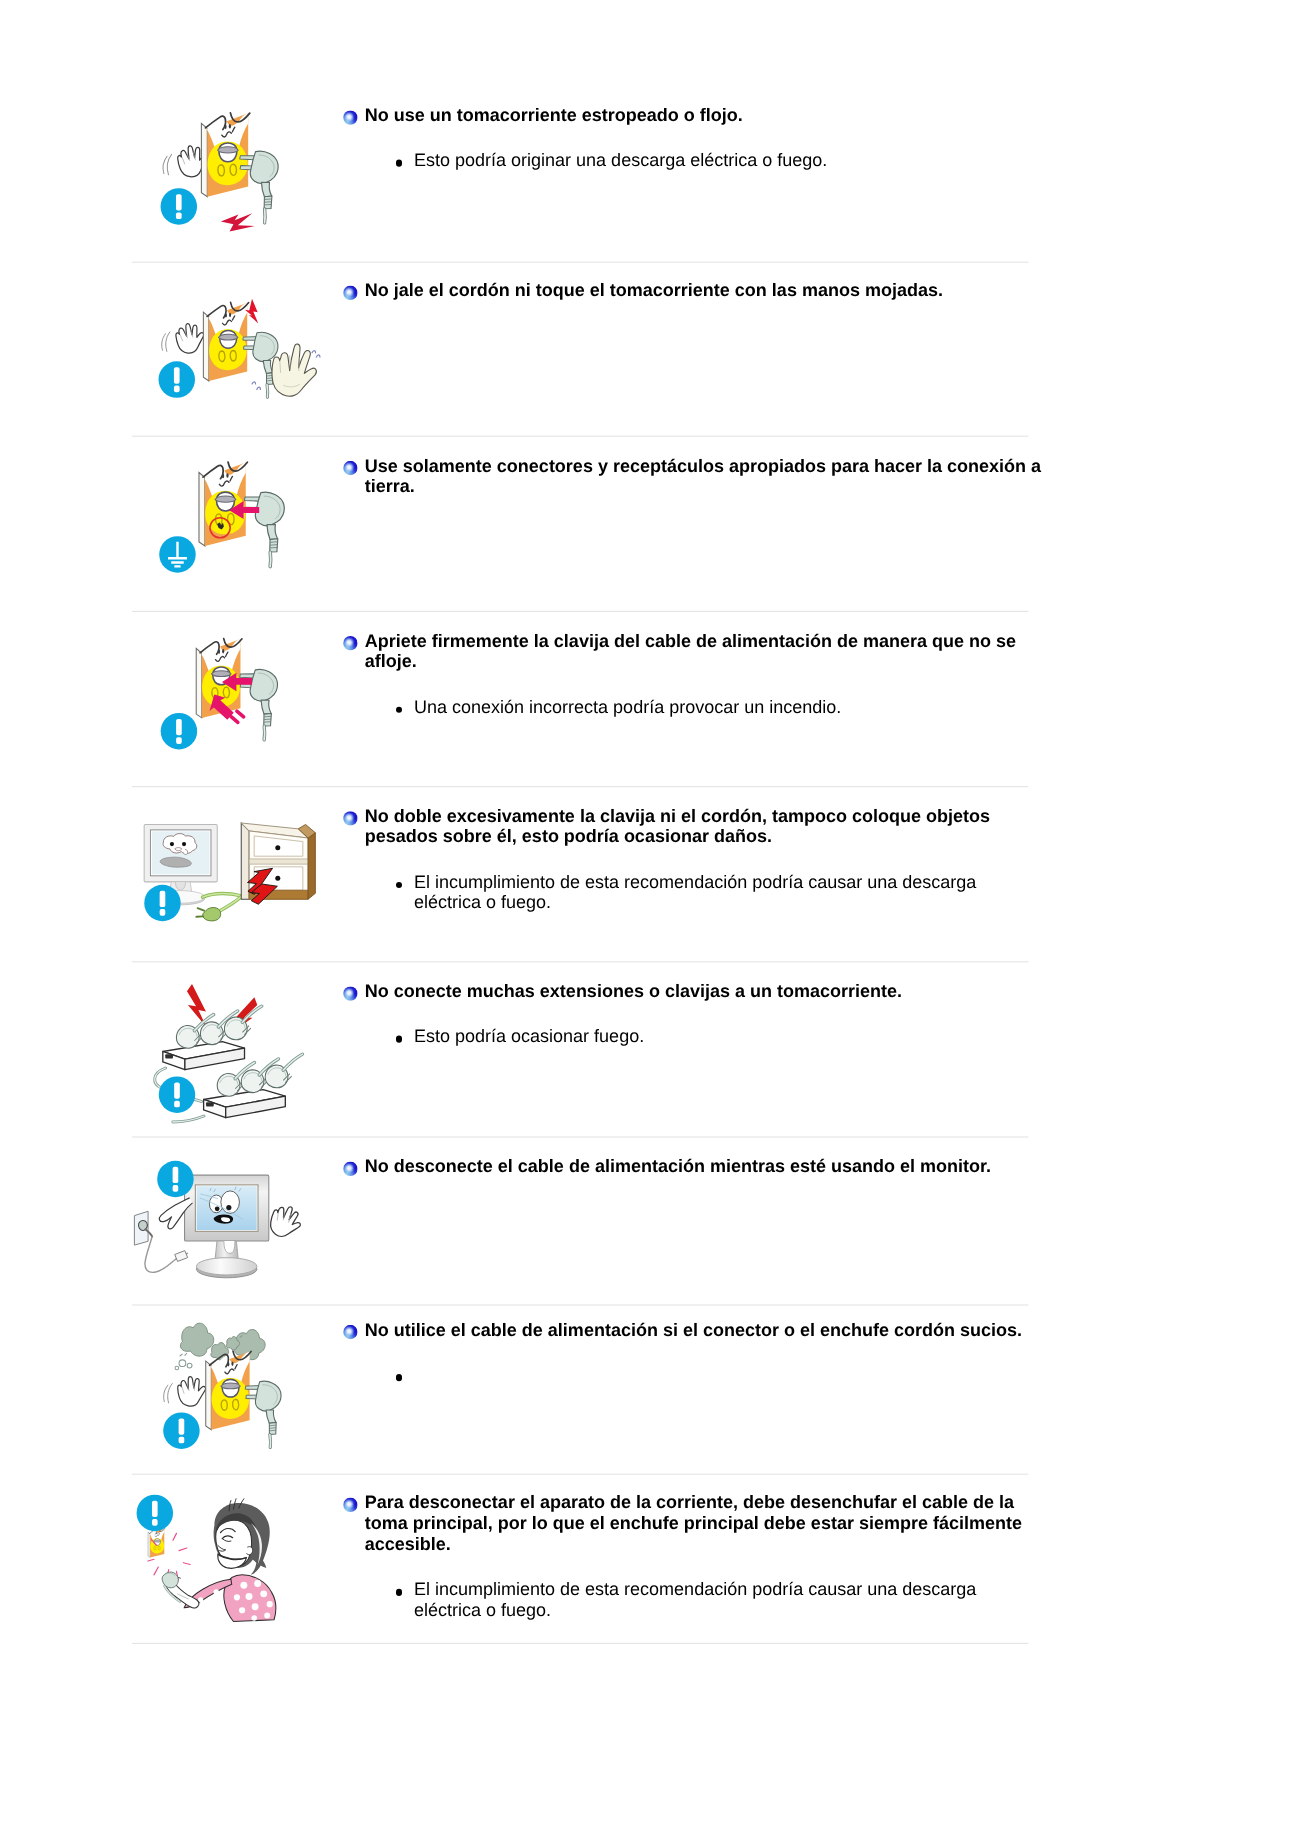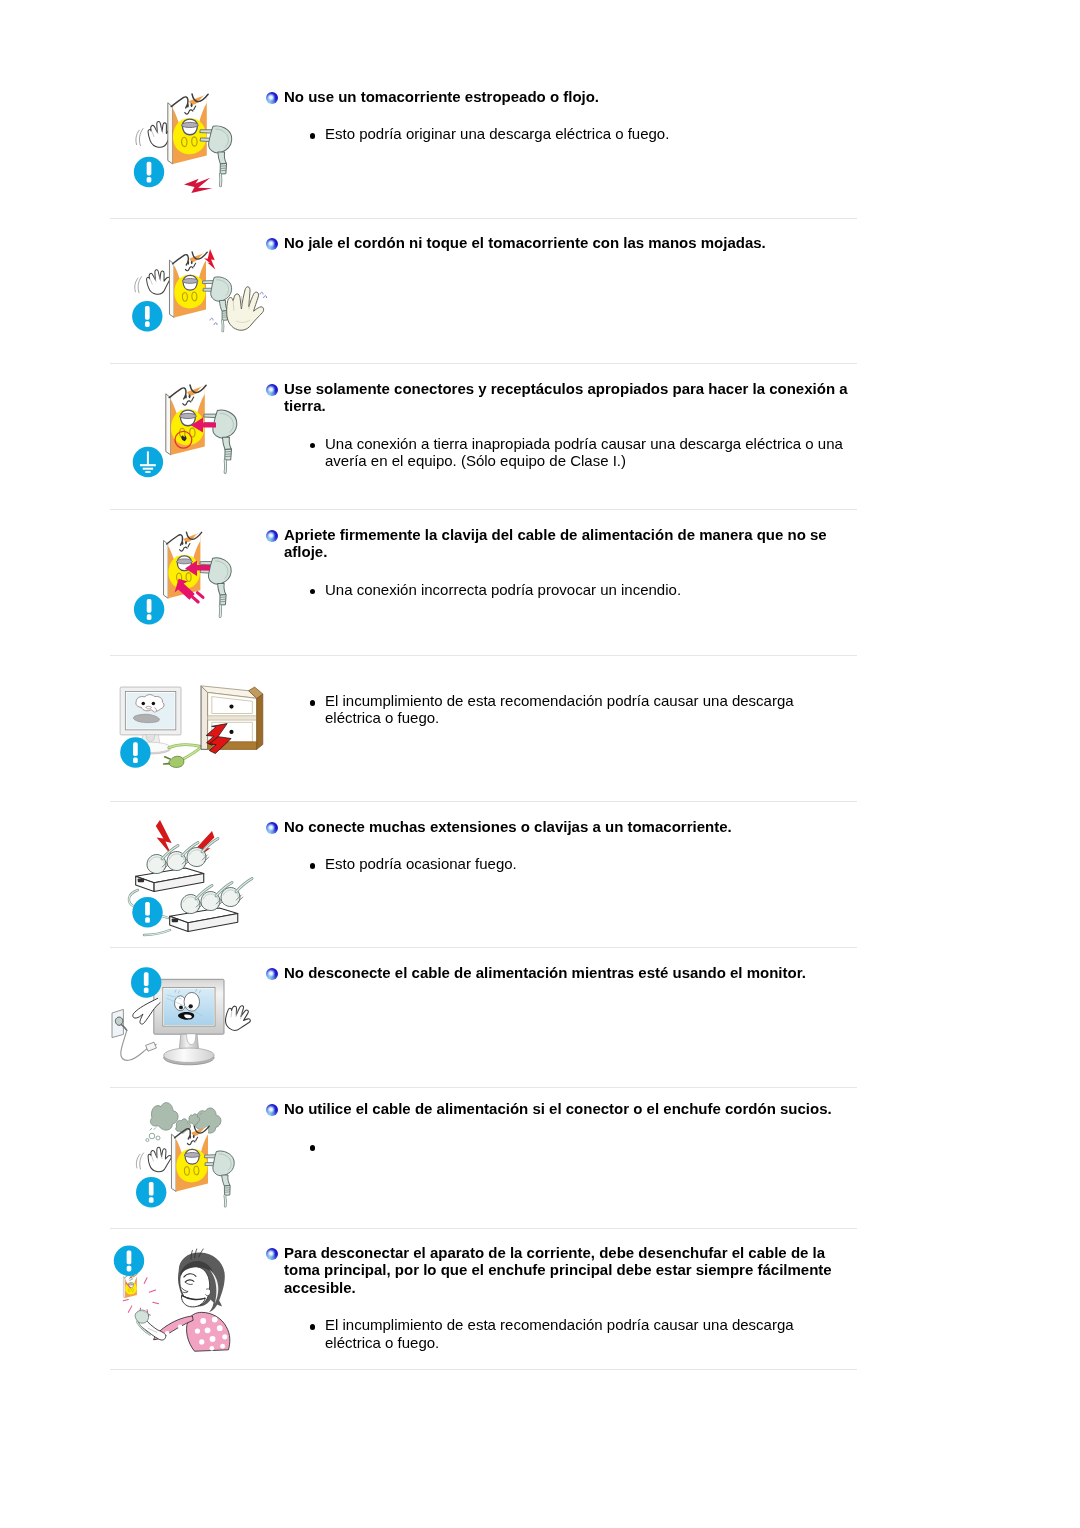--- a/index.html
+++ b/index.html
@@ -2,21 +2,21 @@
 <html><head>
 <meta charset="utf-8">
 <title>Precauciones de seguridad</title>
 <style>
   html,body{margin:0;padding:0;background:#ffffff;}
   body{width:1080px;height:1528px;font-family:"Liberation Sans",sans-serif;overflow:hidden;}
   .page{position:relative;width:1080px;height:1528px;background:#ffffff;}
   .rule{position:absolute;left:110px;width:747px;height:1px;background:#e6e6e6;}
   .sec{position:absolute;left:0;width:1080px;}
   .art{position:absolute;left:110px;top:0;}
-  .txtcol{position:absolute;left:284px;width:572px;top:0;}
+  .txtcol{position:absolute;left:304px;width:572px;top:0;}
   .head{position:relative;font-weight:bold;font-size:15.0px;line-height:17.4px;color:#000000;margin:0;}
   .sphere{position:absolute;left:-18px;top:4.2px;width:12px;height:12px;border-radius:50%;
      background-image:
        radial-gradient(circle at 41% 45%, rgba(255,255,255,0.98) 0%, rgba(232,246,255,0.92) 16%, rgba(176,216,250,0.62) 30%, rgba(120,175,240,0.2) 42%, rgba(0,0,0,0) 52%),
        radial-gradient(circle at 30% 78%, rgba(170,238,238,0.80) 0%, rgba(150,225,235,0.45) 28%, rgba(0,0,0,0) 52%),
        radial-gradient(circle at 70% 25%, #1d1ad4 0%, #1a12c8 28%, #2a36dc 52%, #4a6ae8 72%, #9fb6f0 92%, #dde6fb 100%);
      }
   ul.bl{list-style:none;margin:0;padding:0;font-size:15.0px;line-height:17.4px;color:#000000;}
   ul.bl li{position:relative;padding-left:41px;margin-top:20px;}
   ul.bl li .bdot{position:absolute;left:25.6px;top:8.0px;width:5.6px;height:5.6px;border-radius:50%;background:#000;}
@@ -194,23 +194,20 @@
   <path d="M37.9 75.4 L37.9 89.0" stroke="#ffffff" stroke-width="2.0" stroke-linecap="butt"></path>
   <path d="M30.0 89.2 L45.8 89.2" stroke="#ffffff" stroke-width="2.1" stroke-linecap="butt"></path>
   <path d="M32.699999999999996 92.7 L43.1 92.7" stroke="#ffffff" stroke-width="2.0" stroke-linecap="butt"></path>
   <path d="M35.3 96.0 L40.5 96.0" stroke="#ffffff" stroke-width="1.9" stroke-linecap="butt"></path>
 </g>
 </svg></div>
 </div>
 <div class="sec" style="top:380px">
   <div class="txtcol" style="width:575px">
     <p class="head"><span class="sphere"></span><span>Use solamente conectores y receptáculos apropiados para hacer la conexión a tierra.</span></p>
-    <ul class="bl" style="margin-top:19px;width:575px">
-          <li><span class="bdot"></span><span>Una conexión a tierra inapropiada podría causar una descarga eléctrica o una avería en el equipo. (Sólo equipo de Clase I.)</span></li>
-        </ul>
   </div>
 </div>
 <div class="sec" id="s4" style="top:518px">
   <div class="art"><svg width="170" height="145" viewBox="0 0 170 145">
   <g transform="translate(48,-2) scale(1.06)">
   <path d="M5.2 23.0 L5.2 74.6 L9.6 77.6 L9.6 26.8 Z" fill="#f9f8f3" stroke="#6a6a6a" stroke-width="0.8"></path>
   <path d="M9.6 26.8 L9.6 77.6 L40.0 70.0 L40.0 15.6 Z" fill="#f2a14a"></path>
   <path d="M9.6 26.8 C13.0 25.4 16.4 22.6 19.4 20.0 C21.4 18.4 23.2 19.0 24.0 21.2 C25.0 23.8 26.4 25.2 28.6 24.6 C30.6 24.0 32.6 22.2 34.4 19.6 C36.2 17.2 38.2 15.9 40.0 15.6 L40.0 23.2 C37.0 28.0 34.6 34.6 33.2 40.4 C32.2 44.6 31.8 48.0 31.8 50.6 L17.4 52.2 C17.0 47.6 15.8 42.6 14.2 38.6 C12.8 34.8 11.2 30.4 9.6 28.2 Z" fill="#ffffff"></path>
   <path d="M8.2 26.4 C12.2 23.2 16.0 20.4 19.0 18.4 C21.0 17.1 22.6 17.8 23.0 19.8 C23.5 22.2 22.8 25.4 21.2 27.6" fill="none" stroke="#3c3c3c" stroke-width="1.3" stroke-linecap="round"></path>
   <path d="M26.8 15.2 C27.6 19.0 29.6 22.2 32.6 22.0 C35.4 21.8 38.6 18.6 41.2 15.4" fill="none" stroke="#3c3c3c" stroke-width="1.3" stroke-linecap="round"></path>
@@ -304,20 +301,21 @@
           </g>
 <g>
   <circle cx="25.4" cy="84.5" r="15.2" fill="#0aa8e0"></circle>
   <rect x="23.049999999999997" y="74.3" width="4.7" height="13.6" rx="1.6" fill="#ffffff"></rect>
   <rect x="23.049999999999997" y="89.5" width="4.7" height="5.6" rx="1.6" fill="#ffffff"></rect>
 </g>
 </svg></div>
 </div>
 <div class="sec" style="top:672px">
   <div class="txtcol" style="width:575px">
+    <p class="head"><span class="sphere"></span><span>No doble excesivamente la clavija ni el cordón, tampoco coloque objetos pesados sobre él, esto podría ocasionar daños.</span></p>
     <ul class="bl" style="margin-top:19px;width:530px">
           <li><span class="bdot"></span><span>El incumplimiento de esta recomendación podría causar una descarga eléctrica o fuego.</span></li>
         </ul>
   </div>
 </div>
 <div class="sec" id="s6" style="top:812px">
   <div class="art"><svg width="170" height="145" viewBox="0 0 170 145">
   <path d="M50 8 L61.6 31.0 L55.4 29.6 L62.0 44.0 L46.6 25.4 L53.4 26.6 L45.8 14.0 Z" fill="#d31919"></path>
   <path d="M102 19 L84.6 38.0 L91.0 37.8 L80.4 50.6 L100.4 36.2 L93.4 36.2 L104.4 25.6 Z" fill="#d31919"></path>
   <g transform="translate(22,44) scale(0.92)">

